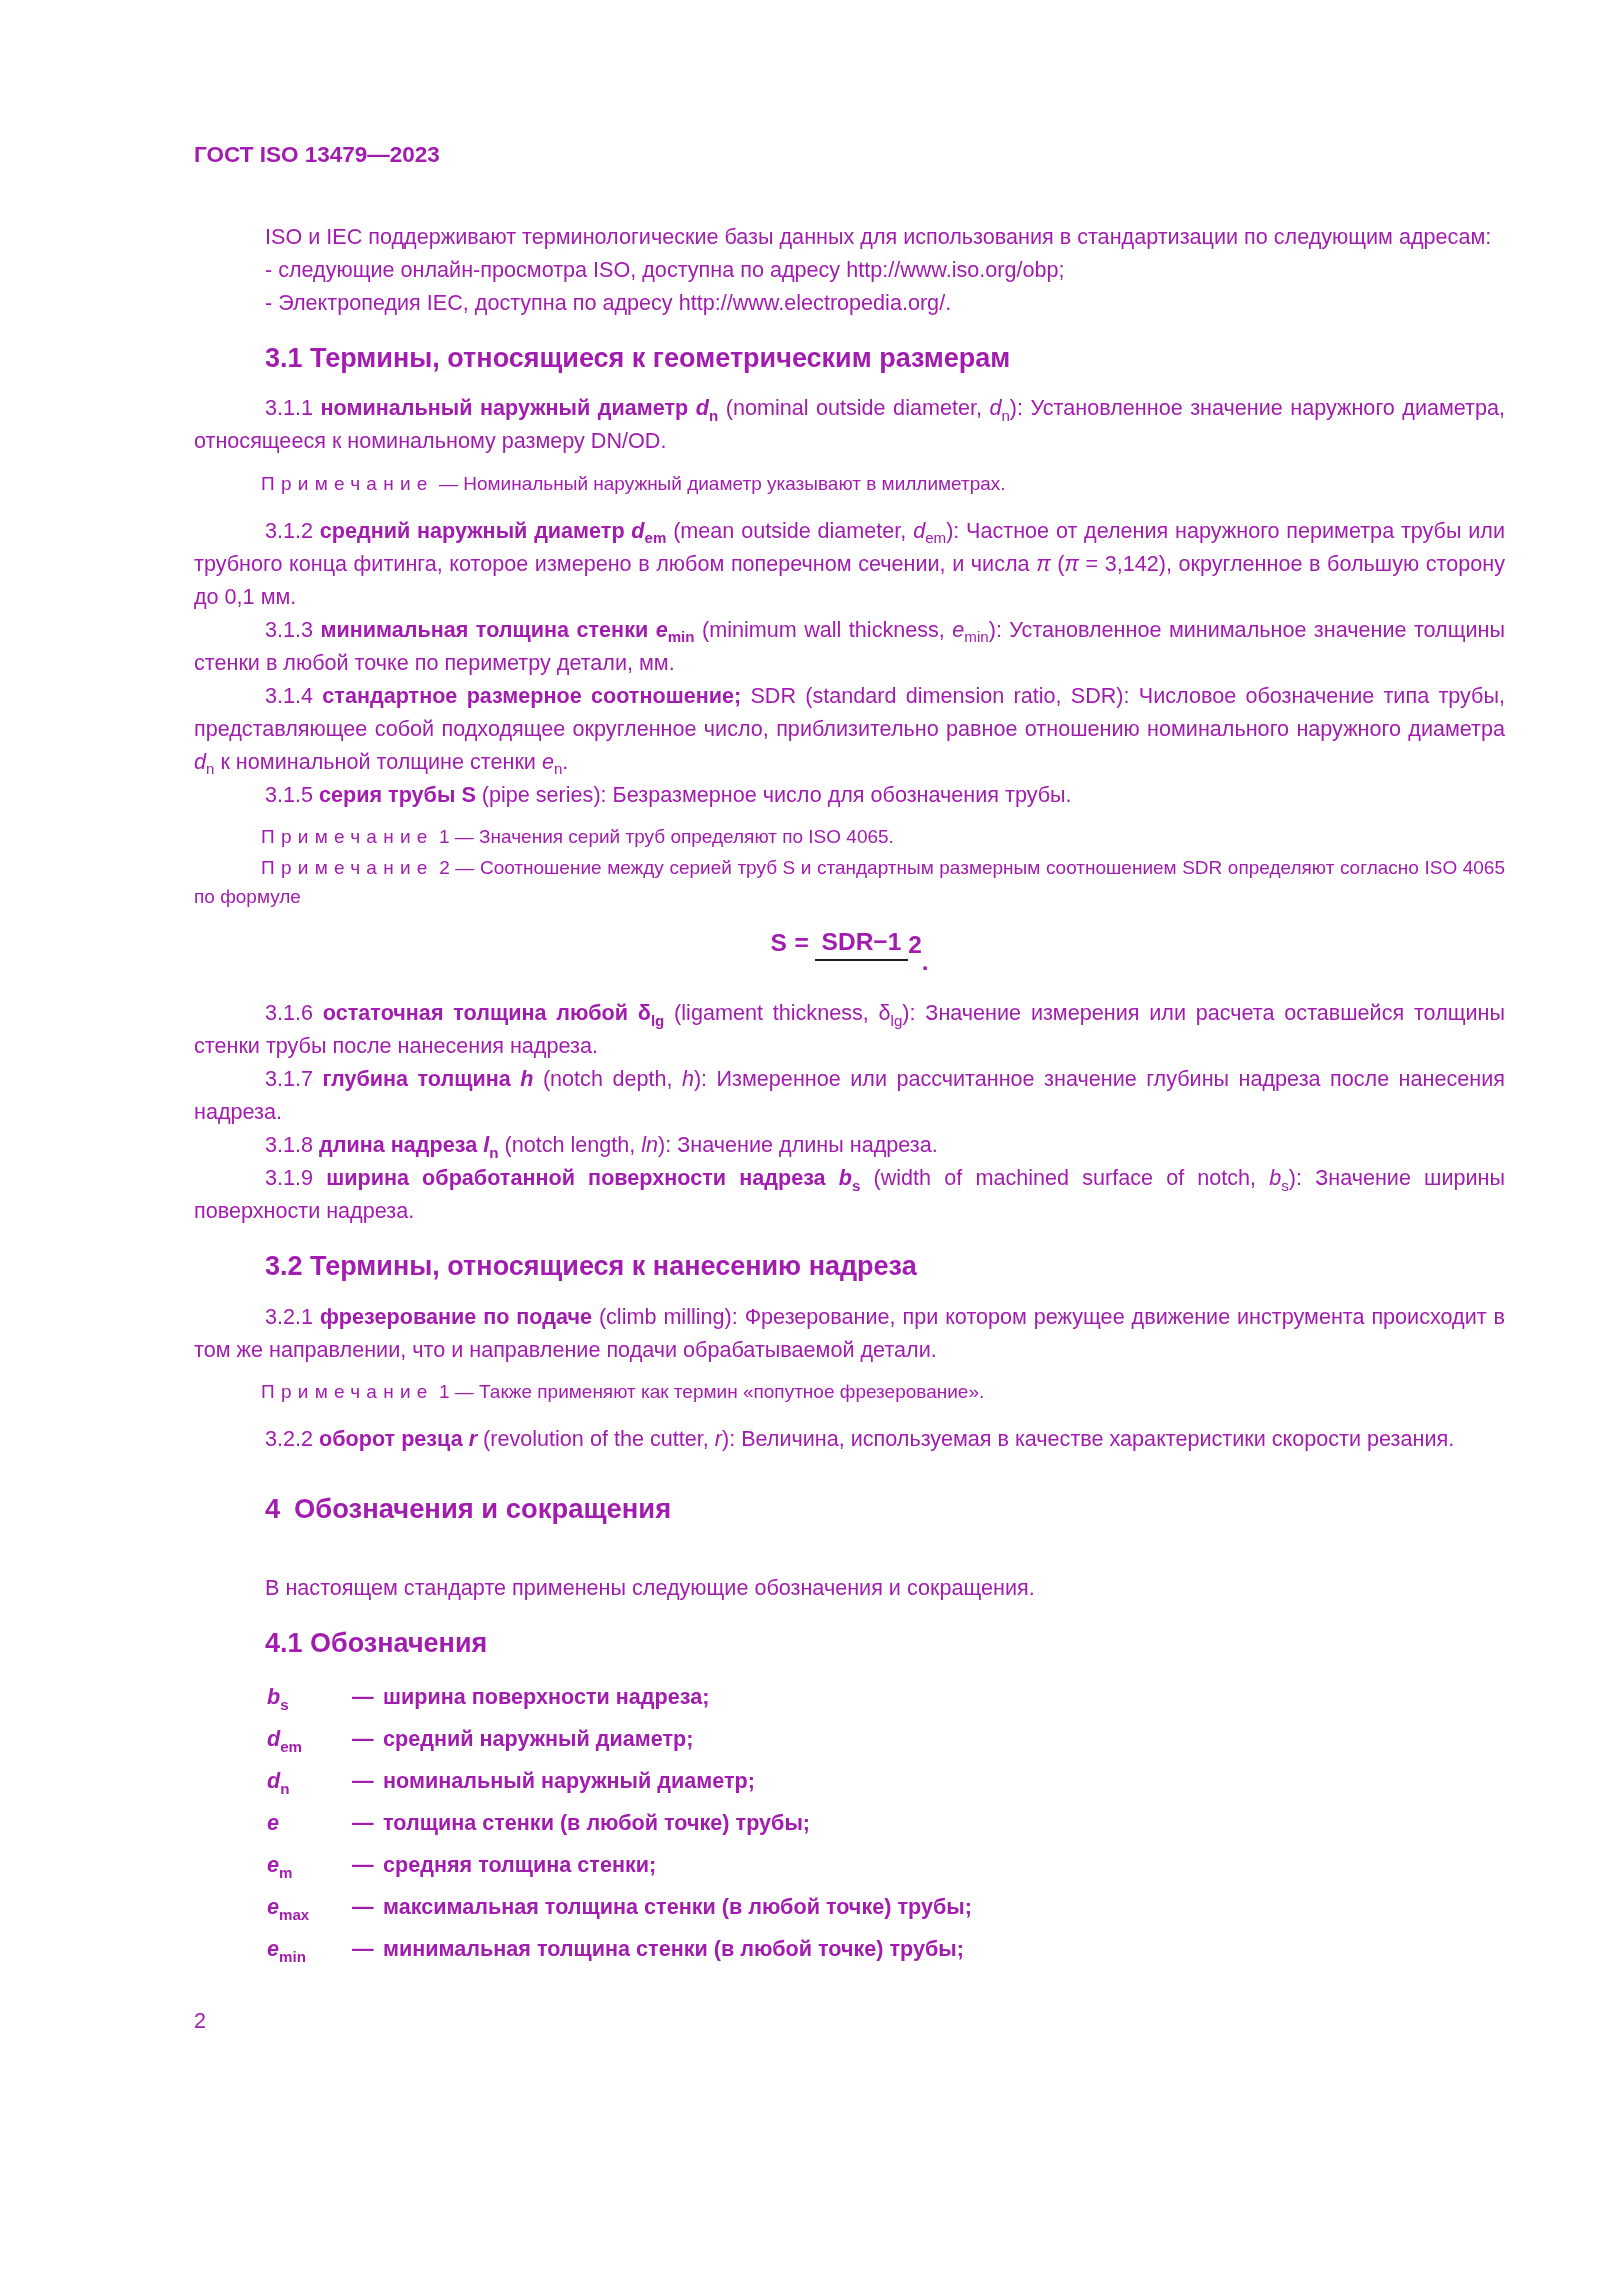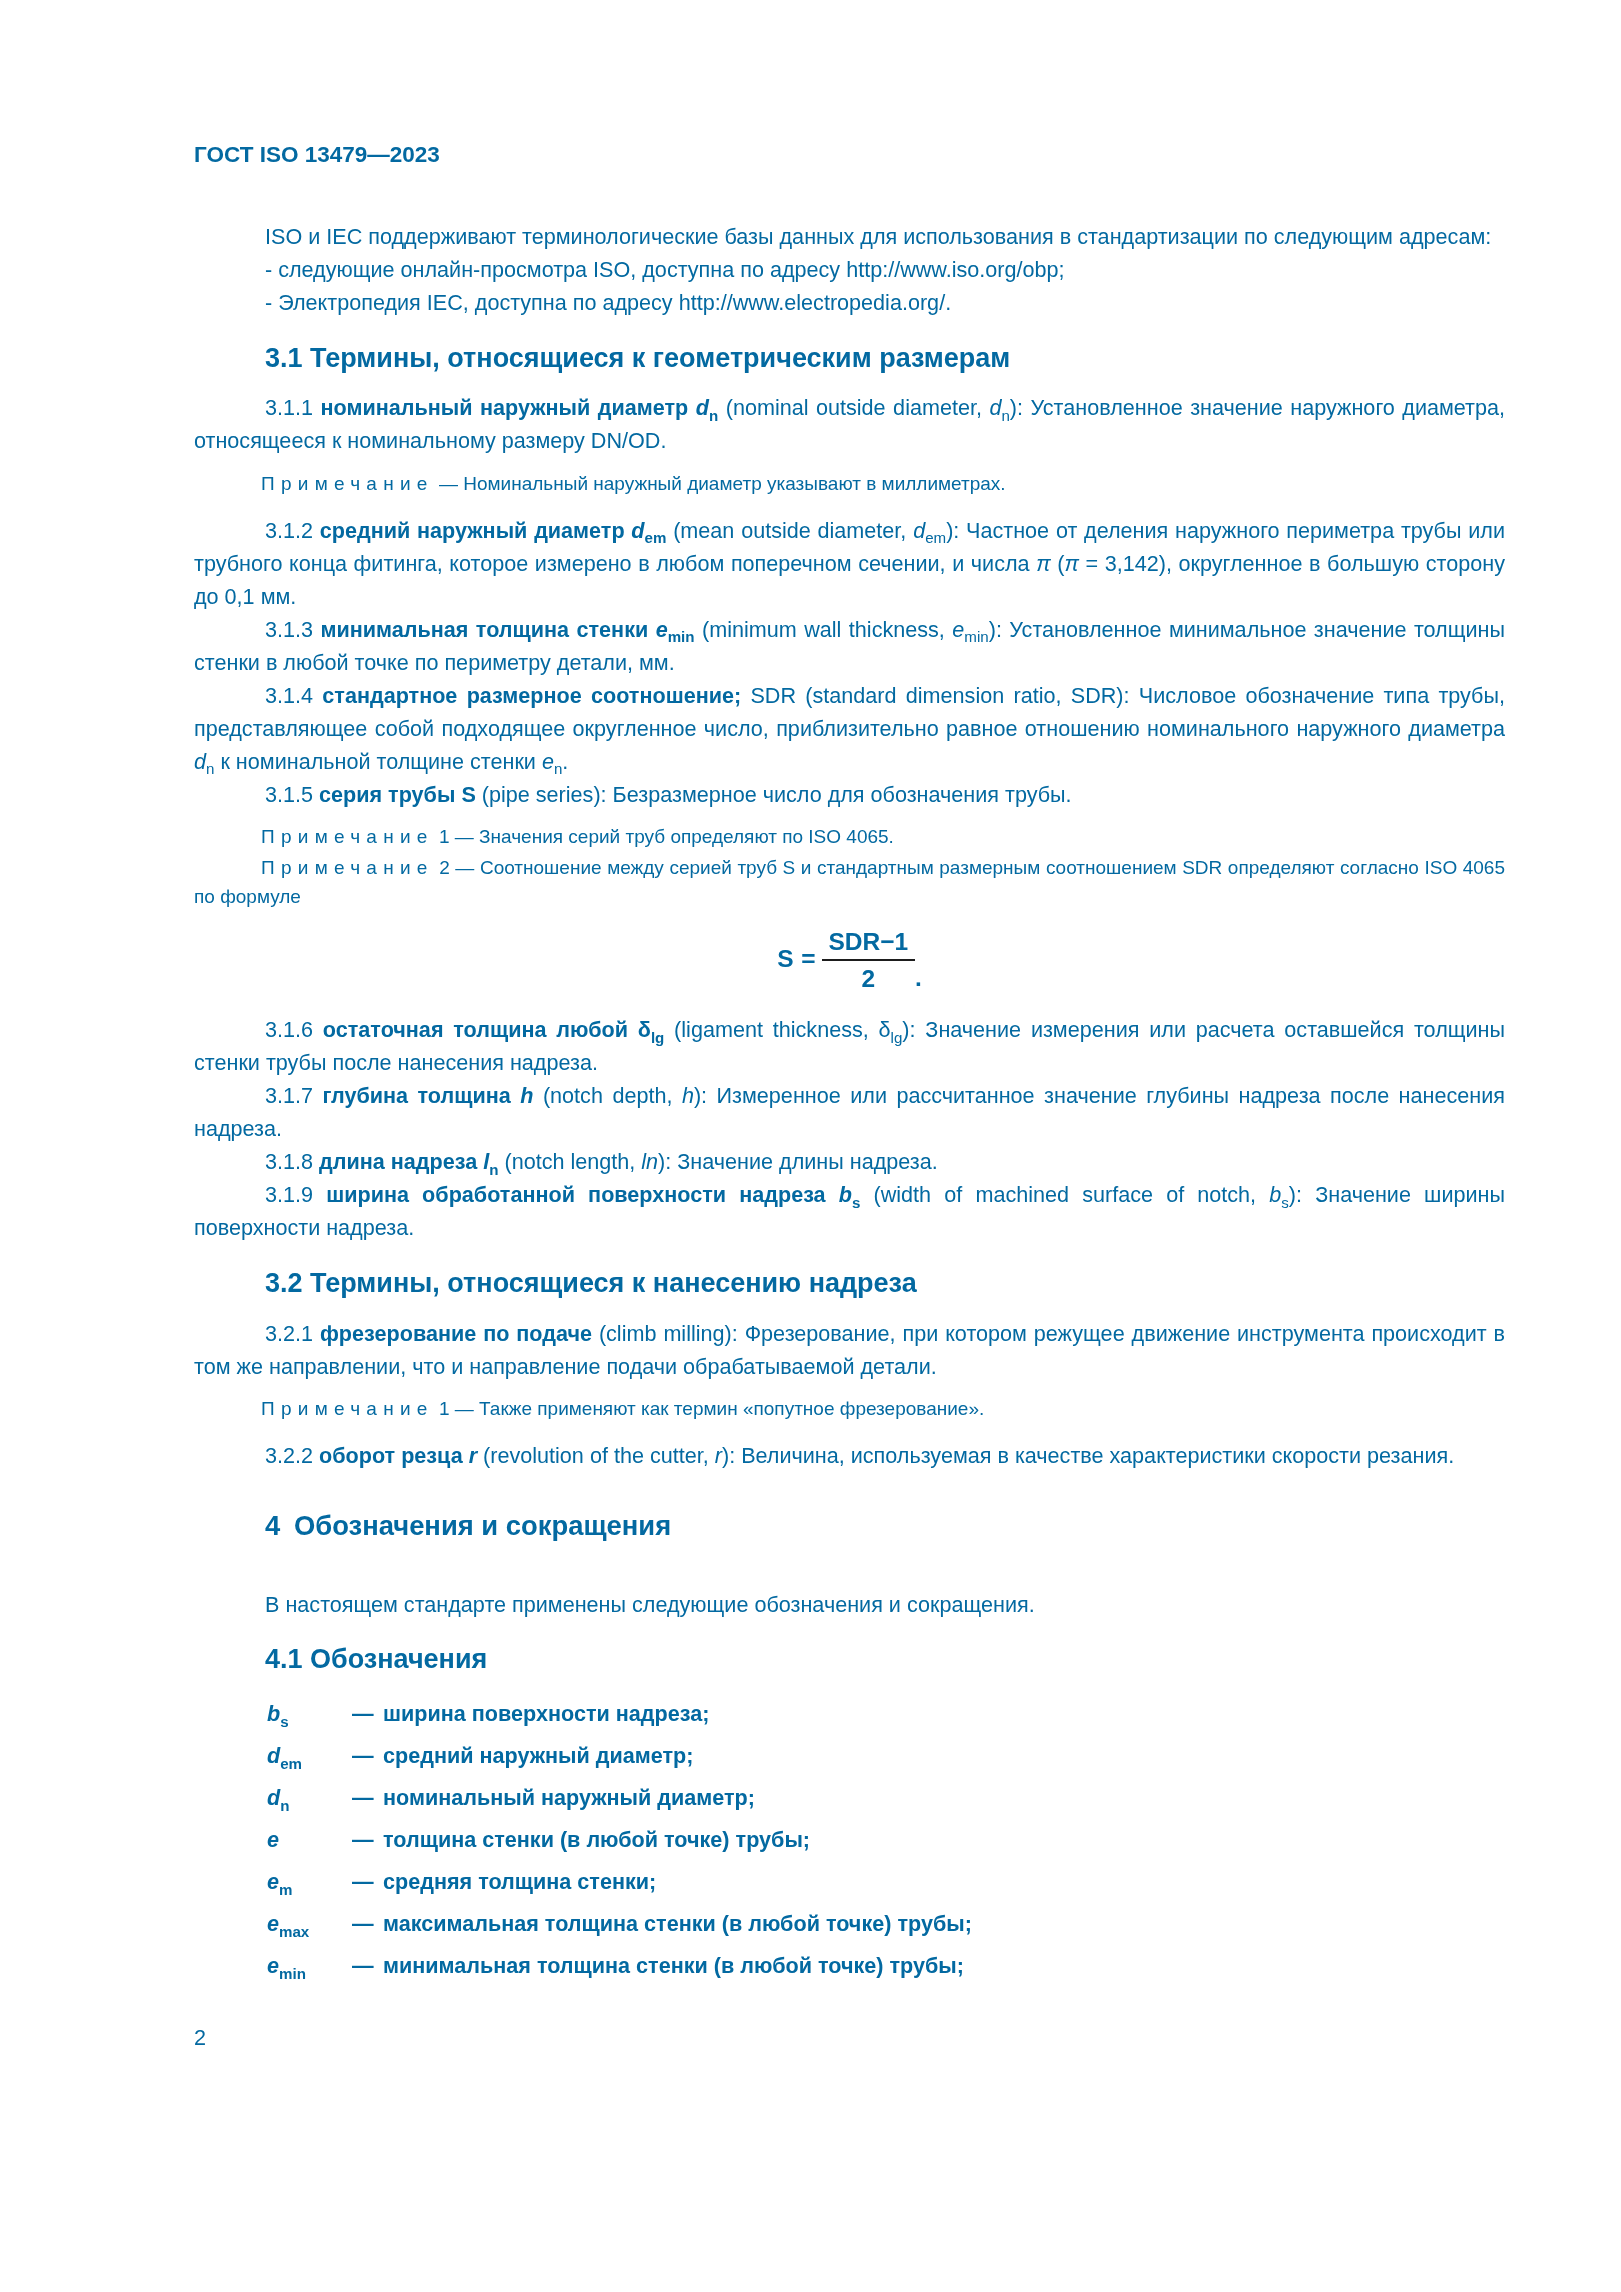--- a/index.html
+++ b/index.html
@@ -1,36 +1,36 @@
 <!DOCTYPE html>
 <html><head>
 <meta charset="utf-8">
 <style>
   html,body{margin:0;padding:0;background:#e8e8e8;}
   .page{
     width:1621px;height:2293px;background:#ffffff;position:relative;
     font-family:"Liberation Sans","DejaVu Sans",sans-serif;
-    color:#0369a1;box-sizing:border-box;overflow:hidden;
+    color:#a21caf;box-sizing:border-box;overflow:hidden;
   }
   .content{padding:140px 116px 0 194px;box-sizing:border-box;}
   .doc-header{font-size:22.5px;font-weight:700;line-height:29px;}
   .blocks > *:first-child{margin-top:51px;}
   .p{font-size:21.6px;line-height:33px;text-align:justify;text-indent:71px;margin:0;}
   .note{font-size:19px;line-height:29px;text-align:justify;text-indent:67px;margin:11.8px 0 15.7px;}
   .note + .note{margin-top:-13.7px;}
   .h3{font-size:27px;font-weight:700;line-height:33px;text-indent:71px;margin:22.5px 0 16.7px;}
   .h2{font-size:27.4px;font-weight:700;line-height:37px;text-indent:71px;margin:35px 0 44px;}
   .b{font-weight:700;}
   .i{font-style:italic;}
   .sub{font-size:70%;position:relative;top:.38em;line-height:0;}
   .ls{letter-spacing:.33em;}
   .formula{margin:11.8px 0 19.6px;text-align:center;font-weight:700;font-size:24.5px;line-height:1.2;}
   .f-lhs{margin-right:7.8px;}
   .f-eq{margin-right:5.9px;}
-  .frac{display:inline-flex;flex-direction:column;vertical-align:middle;text-align:center;}
+  .frac{display:inline-flex;flex-direction:row;vertical-align:middle;text-align:center;}
   .num{display:block;padding:0 6.9px 2.9px;border-bottom:2.9px solid #1d1d1d;}
   .den{display:block;padding-top:2.9px;}
   .f-period{vertical-align:-19.6px;}
   .symbols{margin-top:11.8px;font-size:21.6px;}
   .sym-row{display:flex;line-height:42px;padding-left:73px;font-weight:bold;}
   .sym{width:85px;font-style:italic;flex:none;}
   .sym .sub{font-style:normal;}
   .dash{width:31px;flex:none;}
   .desc{flex:1;}
   .page-number{margin-top:35px;font-size:21.6px;line-height:32px;}

